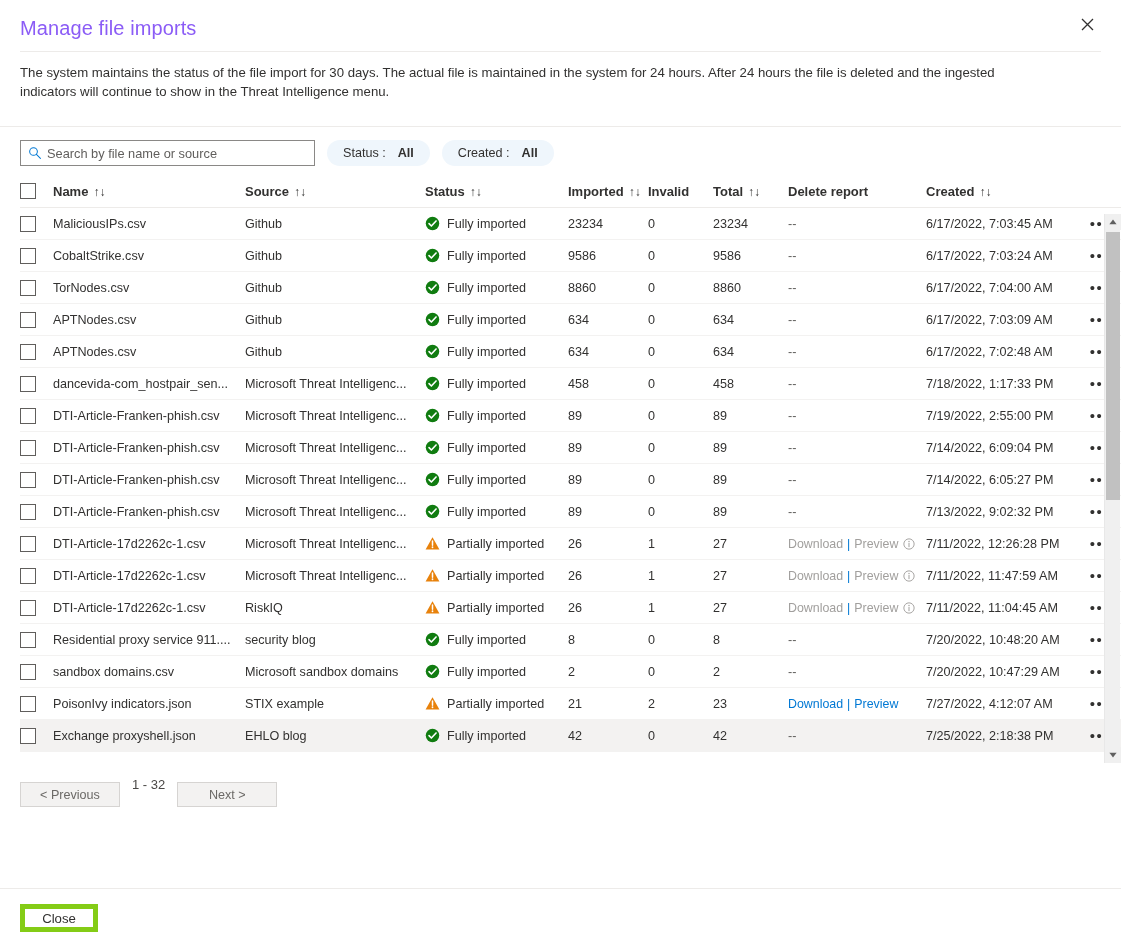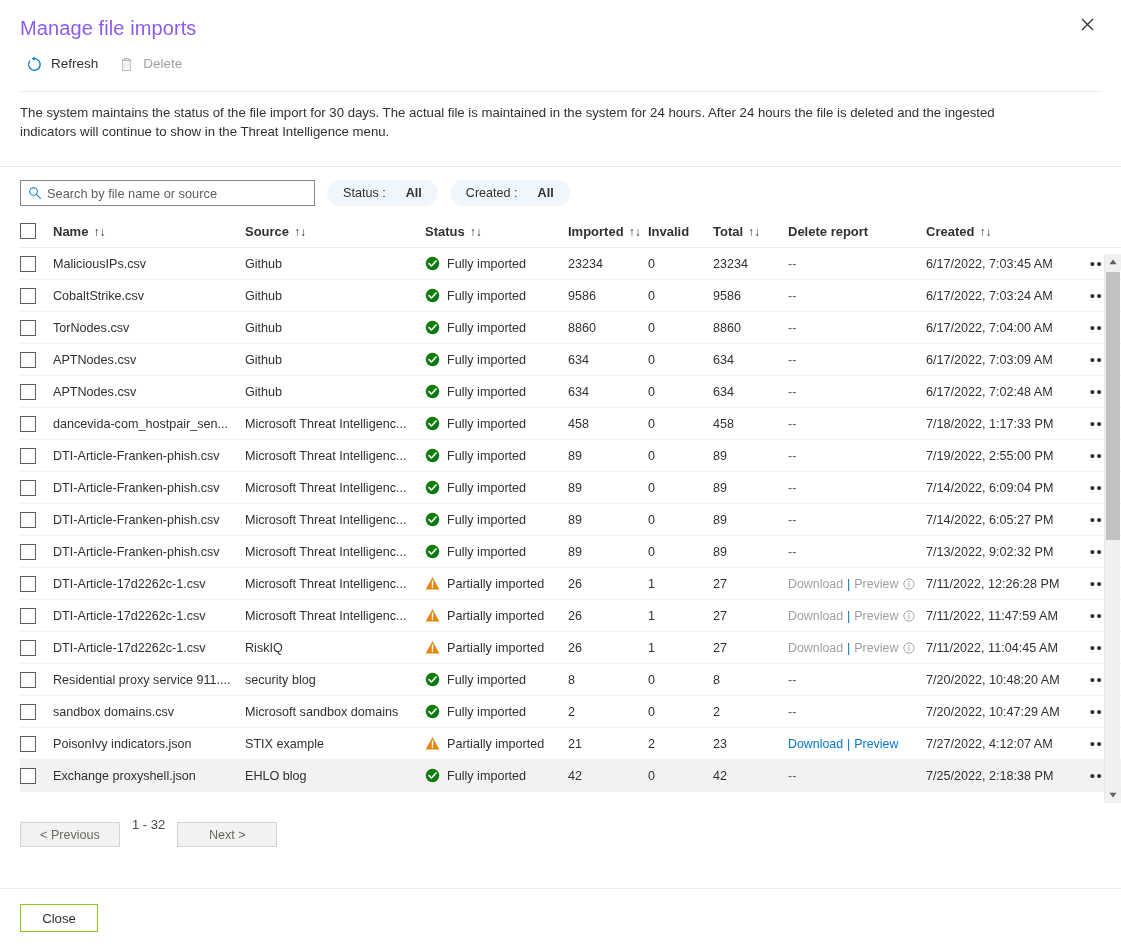--- a/index.html
+++ b/index.html
@@ -57,21 +57,21 @@
     border:none; outline:none; width:100%; height:100%;
     padding: 0 6px 0 26px; font-size: 12.8px; color:#323130;
     font-family:"Liberation Sans", sans-serif; background:transparent;
   }
   .search-box input::placeholder { color:#605e5c; }
   .pill {
     height: 26px; border-radius: 13px; background:#eff6fc;
     display:flex; align-items:center; padding: 0 16px;
     font-size: 12.6px; color:#323130; cursor:pointer; white-space:nowrap;
   }
-  .pill b { font-weight: 700; margin-left: 20px; }
+  .pill b { font-weight: 700; margin-left: 12px; }
 
   
   .tablewrap { position:relative; margin: 17px 0 0 0; }
   table.grid { width: 1104px; border-collapse: collapse; table-layout: fixed; margin-left: 20px; }
   table.grid th {
     text-align:left; font-size: 13px; font-weight: 600; color:#323130;
     padding: 0 0 8px 0; vertical-align: bottom; border-bottom: 1px solid #edebe9;
   }
   table.grid td {
     font-size: 12.6px; color:#323130; height: 32px;
@@ -138,55 +138,38 @@
   .pg-btn {
     min-width: 100px; height: 25px; border:1px solid #d6d4d2; background:#f3f2f1;
     color:#6b6966; font-size: 12.6px; cursor:pointer; font-family:"Liberation Sans", sans-serif;margin-top:20px;
   }
   .pg-count { font-size: 13px; color:#4a4846; }
 
   
   .footline { position:absolute; left:0; right:0; bottom: 62px; height:1px; background:#edebe9; }
   .footer { position:absolute; left: 20px; bottom: 19px; }
   .close-action {
-    width: 78px; height: 28px; background:#fff; border:1px solid #84cc16;
+    width: 78px; height: 28px; background:#fff; border:5px solid #84cc16;
     font-size: 13.2px; color:#323130; cursor:pointer; font-family:"Liberation Sans", sans-serif;
   }
 </style>
 </head>
 <body>
 
 <div class="panel">
 
   <div class="hdr">
     <div class="hdr-title">Manage file imports</div>
     <button class="close-btn" aria-label="Close">
       <svg class="close-ico" width="13" height="13" viewBox="0 0 13 13">
         <path d="M1 1 L12 12 M12 1 L1 12" stroke="#323130" stroke-width="1.3" fill="none"></path>
       </svg>
     </button>
   </div>
 
-  <div class="cmdbar">
-    <button class="cmd">
-      <svg class="cmd-ico" viewBox="0 0 20 20">
-        <path d="M10 3.2 A6.8 6.8 0 1 1 4.4 6.0" fill="none" stroke="#0078d4" stroke-width="1.5" stroke-linecap="round"></path>
-        <path d="M10.2 1.0 L10.2 5.2 L6.4 3.2 Z" fill="#0078d4"></path>
-      </svg>
-      <span>Refresh</span>
-    </button>
-    <button class="cmd disabled">
-      <svg class="cmd-ico" viewBox="0 0 20 20">
-        <rect x="5.5" y="5.5" width="9" height="11.5" fill="none" stroke="#b9b7b5" stroke-width="1.2"></rect>
-        <path d="M3.8 4.6 H16.2 M7.6 4.6 L7.6 2.9 H12.4 L12.4 4.6" fill="none" stroke="#b9b7b5" stroke-width="1.2"></path>
-        <path d="M8.2 8.2 L8.2 14.4 M11.8 8.2 L11.8 14.4" stroke="#d8d6d4" stroke-width="1"></path>
-      </svg>
-      <span>Delete</span>
-    </button>
-  </div>
 
   <div class="rule"></div>
 
   <div class="desc">The system maintains the status of the file import for 30 days. The actual file is maintained in the system for 24 hours. After 24 hours the file is deleted and the ingested indicators will continue to show in the Threat Intelligence menu.</div>
 
   <div class="rule2"></div>
 
   <div class="filters">
     <div class="search-box">
       <svg class="mag" viewBox="0 0 16 16">

